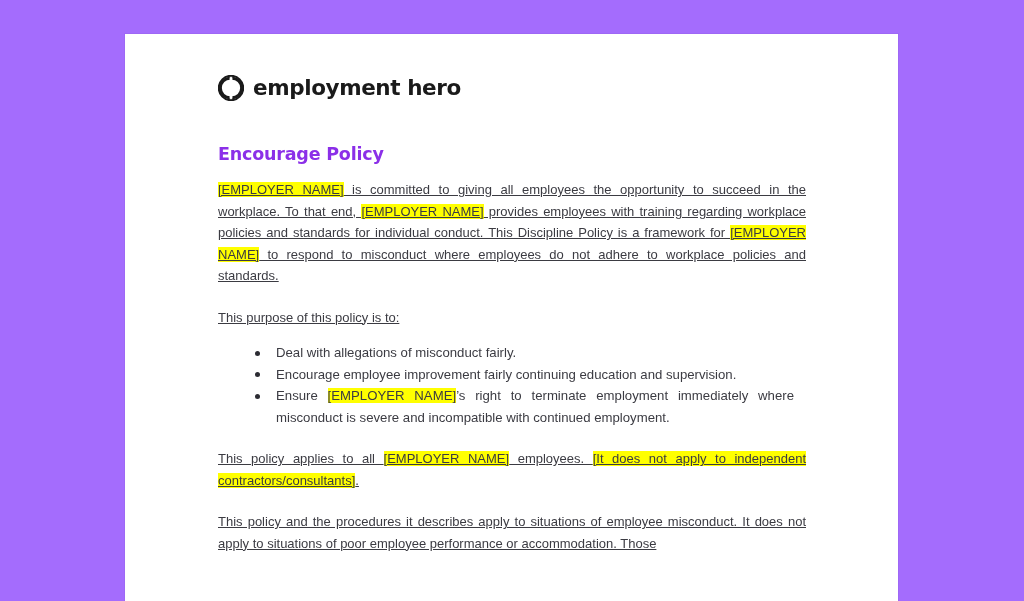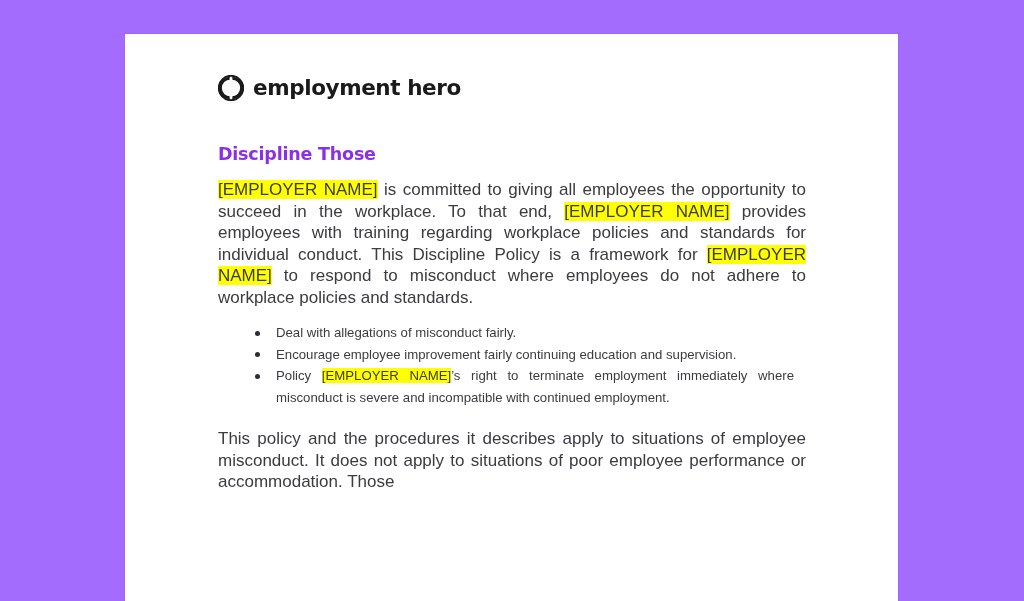--- a/index.html
+++ b/index.html
@@ -76,26 +76,27 @@
     letter-spacing: -0.2px;
     color: #8b2fe8;
     line-height: 1.2;
   }
 
   
   .para {
     margin: 0;
     margin-top: 14px;
     font-family: "Liberation Sans", sans-serif;
-    font-size: 17px;
+    font-size: 13px;
     line-height: 21.5px;
     color: #3b3b42;
     text-align: justify;
     text-justify: inter-word;
     hyphens: none;
+    text-decoration: underline;
   }
   .para.gap-lg { margin-top: 20px; }
 
   .para .hl,
   .bullets .hl {
     background: #ffff00;
     color: #3b3b42;
     box-decoration-break: clone;
     -webkit-box-decoration-break: clone;
   }
@@ -142,30 +143,32 @@
       <div class="logo-row">
         <svg class="logo-mark" viewBox="0 0 64 64" aria-hidden="true">
           <circle cx="32" cy="32" r="30" fill="none" stroke="#1a1a1a" stroke-width="5"></circle>
           <path d="M30 8 A24 24 0 0 0 30 56" fill="none" stroke="#1a1a1a" stroke-width="7" stroke-linecap="butt"></path>
           <path d="M34 8 A24 24 0 0 1 34 56" fill="none" stroke="#1a1a1a" stroke-width="7" stroke-linecap="butt"></path>
           <rect x="28.5" y="6" width="7" height="52" fill="#ffffff"></rect>
         </svg>
         <span class="logo-word">employment hero</span>
       </div>
 
-      <h1 class="doc-title">Discipline Those</h1>
+      <h1 class="doc-title">Encourage Policy</h1>
 
       <p class="para"><span class="hl">[EMPLOYER NAME]</span><span> is committed to giving all employees the opportunity to succeed in the workplace. To that end, </span><span class="hl">[EMPLOYER NAME]</span><span> provides employees with training regarding workplace policies and standards for individual conduct. This Discipline Policy is a framework for </span><span class="hl">[EMPLOYER NAME]</span><span> to respond to misconduct where employees do not adhere to workplace policies and standards.</span></p>
 
+      <p class="para gap-lg"><span>This purpose of this policy is to:</span></p>
 
       <ul class="bullets">
           <li><span class="txt"><span>Deal with allegations of misconduct fairly.</span></span></li>
           <li><span class="txt"><span>Encourage employee improvement fairly continuing education and supervision.</span></span></li>
-          <li><span class="txt"><span>Policy </span><span class="hl">[EMPLOYER NAME]</span><span>’s right to terminate employment immediately where misconduct is severe and incompatible with continued employment.</span></span></li>
+          <li><span class="txt"><span>Ensure </span><span class="hl">[EMPLOYER NAME]</span><span>’s right to terminate employment immediately where misconduct is severe and incompatible with continued employment.</span></span></li>
         </ul>
 
+      <p class="para gap-lg"><span>This policy applies to all </span><span class="hl">[EMPLOYER NAME]</span><span> employees. </span><span class="hl">[It does not apply to independent contractors/consultants]</span><span>.</span></p>
 
       <p class="para gap-lg"><span>This policy and the procedures it describes apply to situations of employee misconduct. It does not apply to situations of poor employee performance or accommodation. Those</span></p>
 
     </div>
   </div>
 
 </div>
 
 </body></html>

